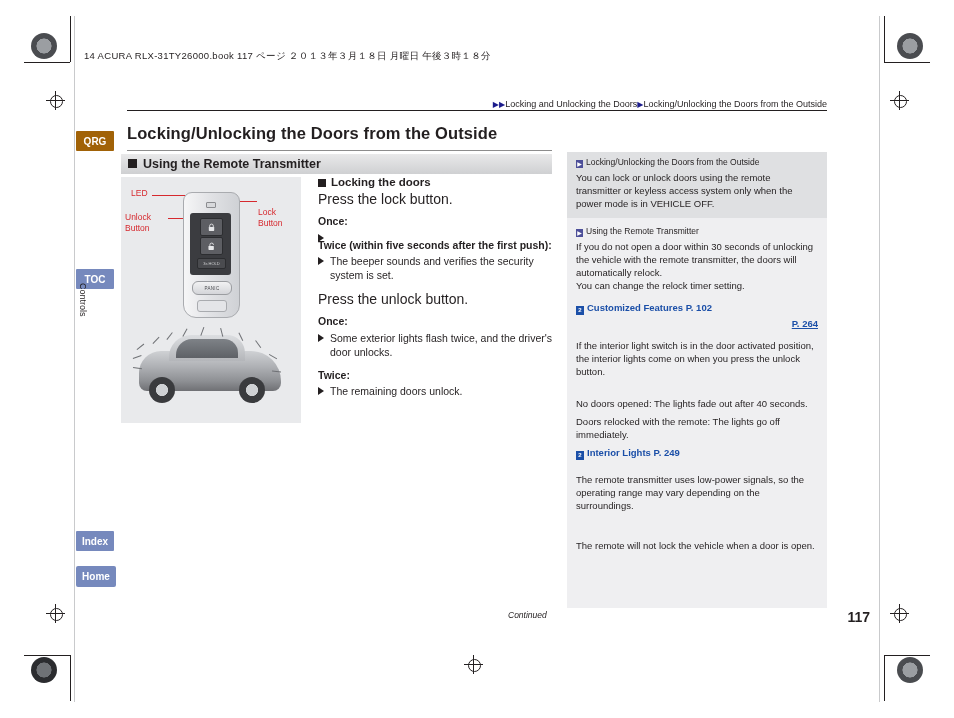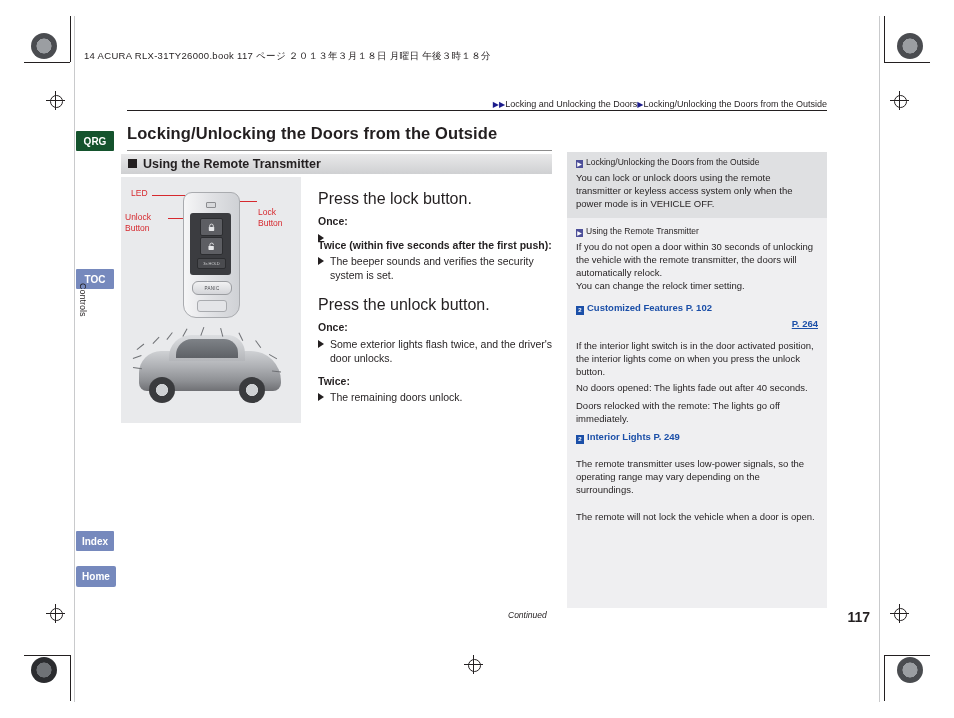--- a/index.html
+++ b/index.html
@@ -42,21 +42,21 @@
   .rule-title{
     position:absolute;left:127px;top:150px;width:425px;height:1px;background:#8d8d8d;
   }
 
   
   .tab{
     position:absolute;width:38px;height:20px;background:#5a6fad;color:#fff;
     font-size:10px;font-weight:bold;display:flex;align-items:center;justify-content:center;
     border-radius:1px;
   }
-  .tab.qrg{left:76px;top:131px;background:#14532d;}
+  .tab.qrg{left:76px;top:131px;background:#a16207;}
   .tab.toc{left:76px;top:269px;background:#7689bd;}
   .tab.index{left:76px;top:531px;width:38px;background:#7689bd;}
   .home-tab{
     position:absolute;left:76px;top:566px;width:40px;height:21px;background:#7689bd;
     border-radius:2px;display:flex;align-items:center;justify-content:center;
   }
   .home-tab span{color:#fff;font-size:10px;font-weight:bold;}
   .side-vert{
     position:absolute;left:88px;top:283px;font-size:9px;color:#231f20;
     transform:rotate(90deg);transform-origin:left top;white-space:nowrap;
@@ -153,21 +153,21 @@
 
   
   .col-main{position:absolute;left:318px;top:176px;width:240px;}
   .blk-head{
     font-size:11.5px;font-weight:bold;color:#231f20;margin:0 0 4px 0;position:relative;
     padding-left:13px;
   }
   .blk-head .sq{
     position:absolute;left:0;top:2.5px;width:8px;height:8px;background:#231f20;
   }
-  .p{font-size:16px;line-height:14px;margin:16px 0 9px 0;color:#231f20;}
+  .p{font-size:14px;line-height:14px;margin:4px 0 9px 0;color:#231f20;}
   .sub{font-size:10.5px;font-weight:bold;margin:0 0 2px 0;line-height:13.5px;}
   .bullet{
     font-size:10.5px;line-height:14px;margin:0 0 10px 0;padding-left:12px;position:relative;
   }
   .bullet .tri{
     position:absolute;left:0;top:3px;width:0;height:0;
     border-left:6px solid #231f20;border-top:4px solid transparent;border-bottom:4px solid transparent;
   }
 
   
@@ -306,20 +306,24 @@
       <div class="sig" style="left:92px;top:7px;transform:rotate(-104deg);"></div>
       <div class="sig" style="left:112px;top:11px;transform:rotate(-116deg);"></div>
       <div class="sig" style="left:130px;top:18px;transform:rotate(-126deg);"></div>
       <div class="sig" style="left:146px;top:29px;transform:rotate(-150deg);"></div>
       <div class="sig" style="left:150px;top:42px;transform:rotate(-175deg);"></div>
     </div>
   </div>
 
   <div class="col-main">
 
+    <div class="blk-head">
+      <span class="sq"></span>
+      <span>Locking the doors</span>
+    </div>
     <p class="p">Press the lock button.</p>
 
     <p class="sub">Once:</p>
     <p class="bullet">
       <span class="tri"></span>
     </p>
 
     <p class="sub">Twice (within five seconds after the first push):</p>
     <p class="bullet">
       <span class="tri"></span>
@@ -358,30 +362,30 @@
       </div>
       <div class="note-body">
         <p><span>If you do not open a door within 30 seconds of unlocking the vehicle with the remote transmitter, the doors will automatically relock.</span><br><span>You can change the relock timer setting.</span></p>
 
         <p class="ref" style="margin-bottom:2px;">
           <span class="bk">2</span><span>Customized Features</span>
           <span class="pg">P. 102</span>
         </p>
         <p class="ref-right" style="margin:0 0 9px 0;text-decoration:underline;">P. 264</p>
 
-        <p style="margin-bottom:3px;">If the interior light switch is in the door activated position, the interior lights come on when you press the unlock button.</p>
+        <p style="margin-bottom:19px;">If the interior light switch is in the door activated position, the interior lights come on when you press the unlock button.</p>
         <p style="margin-bottom:5px;">No doors opened: The lights fade out after 40 seconds.</p>
         <p style="margin-bottom:5px;">Doors relocked with the remote: The lights go off immediately.</p>
 
         <p class="ref" style="margin-bottom:13px;">
           <span class="bk">2</span><span>Interior Lights</span>
           <span class="pg">P. 249</span>
         </p>
 
-        <p style="margin-bottom:14px;">The remote transmitter uses low-power signals, so the operating range may vary depending on the surroundings.</p>
+        <p style="margin-bottom:27px;">The remote transmitter uses low-power signals, so the operating range may vary depending on the surroundings.</p>
         <p>The remote will not lock the vehicle when a door is open.</p>
       </div>
     </div>
   </div>
 
   <div class="continued">Continued</div>
   <div class="pageno">117</div>
 
 </div>
 

